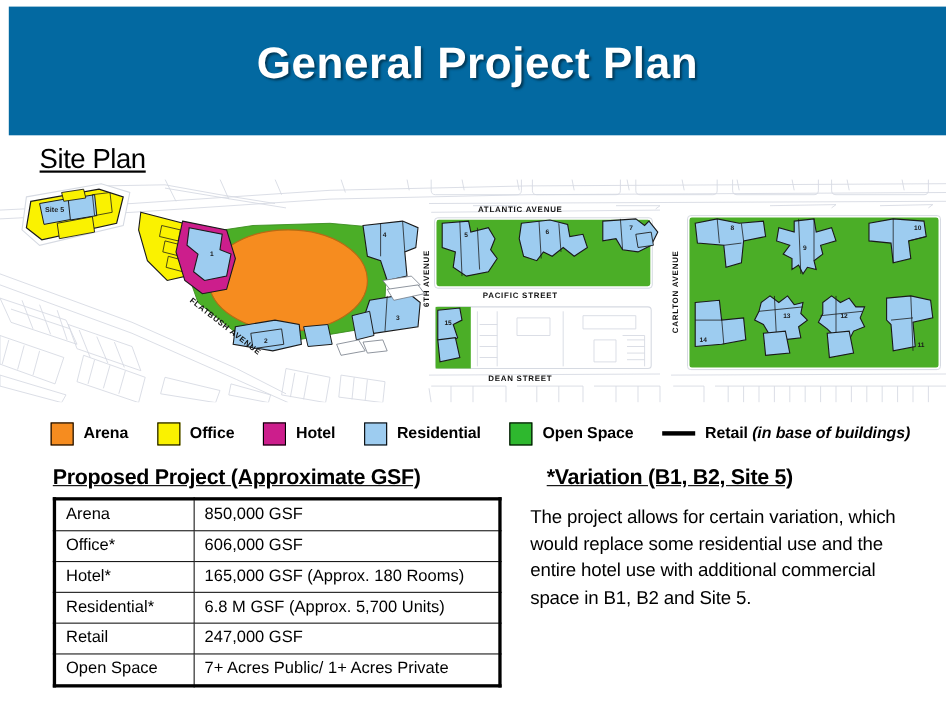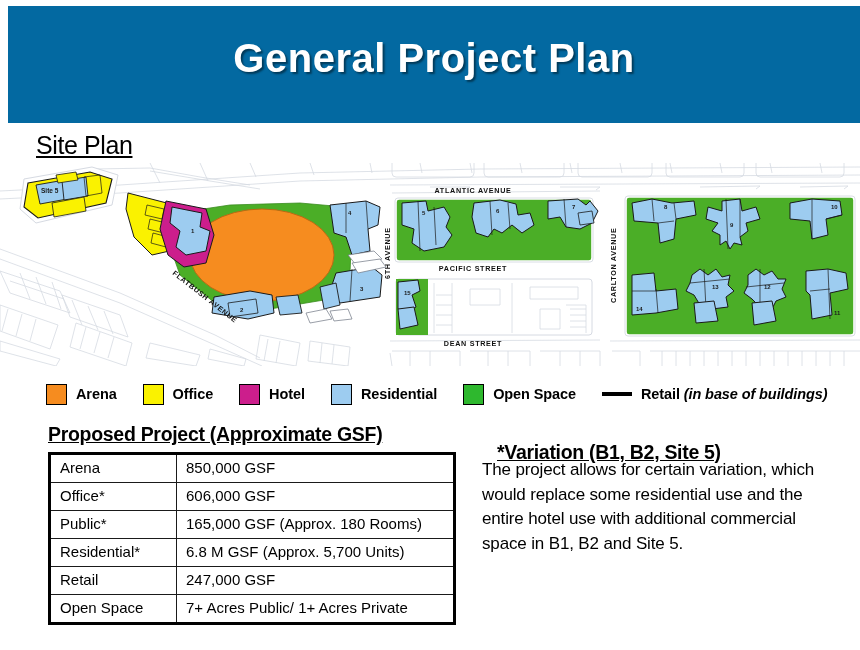--- a/index.html
+++ b/index.html
@@ -126,21 +126,21 @@
     left: 48px;
     top: 423px;
     font-size: 19.5px;
     font-weight: bold;
     text-decoration: underline;
     letter-spacing: -0.3px;
   }
   #variation-heading {
     position: absolute;
     left: 497px;
-    top: 441px;
+    top: 423px;
     font-size: 19.5px;
     font-weight: bold;
     text-decoration: underline;
     letter-spacing: -0.3px;
   }
 
   #gsf-table {
     position: absolute;
     left: 48px;
     top: 452px;
@@ -468,21 +468,21 @@
   <tbody>
     <tr>
       <td class="col-label">Arena</td>
       <td>850,000 GSF</td>
     </tr>
     <tr>
       <td class="col-label">Office*</td>
       <td>606,000 GSF</td>
     </tr>
     <tr>
-      <td class="col-label">Public*</td>
+      <td class="col-label">Hotel*</td>
       <td>165,000 GSF (Approx. 180 Rooms)</td>
     </tr>
     <tr>
       <td class="col-label">Residential*</td>
       <td>6.8 M GSF (Approx. 5,700 Units)</td>
     </tr>
     <tr>
       <td class="col-label">Retail</td>
       <td>247,000 GSF</td>
     </tr>

